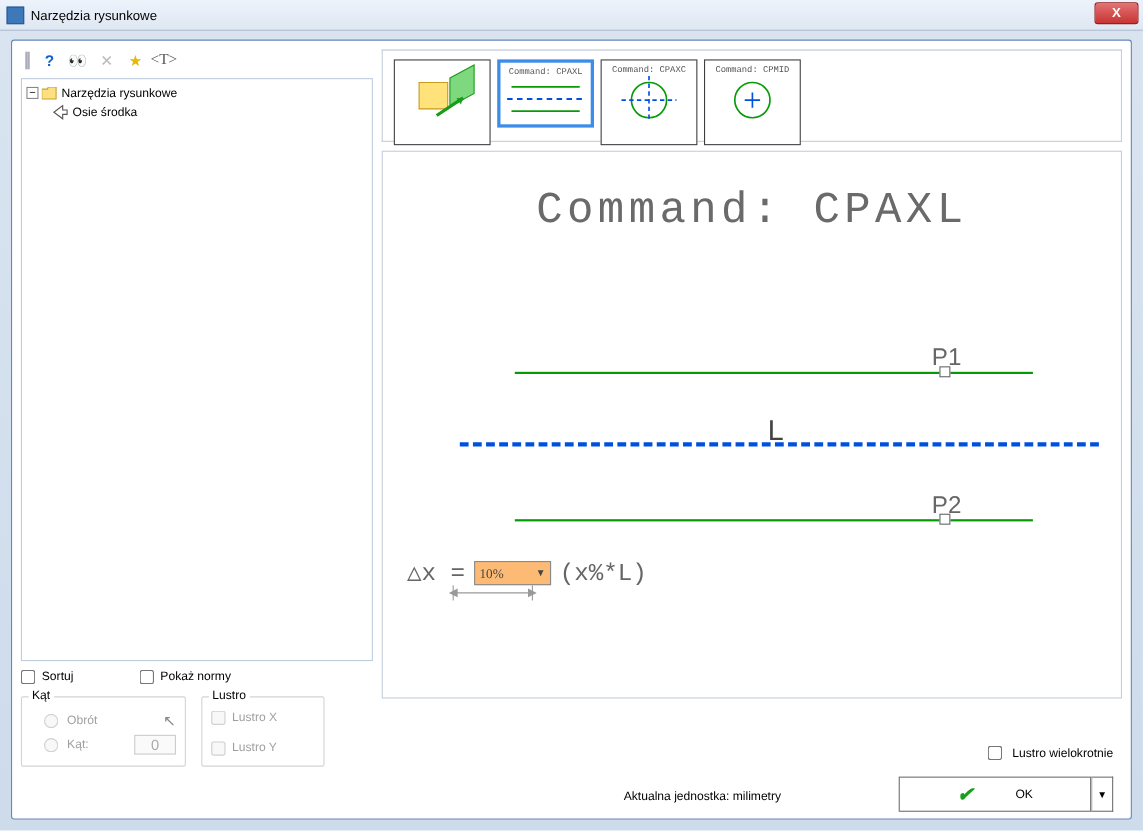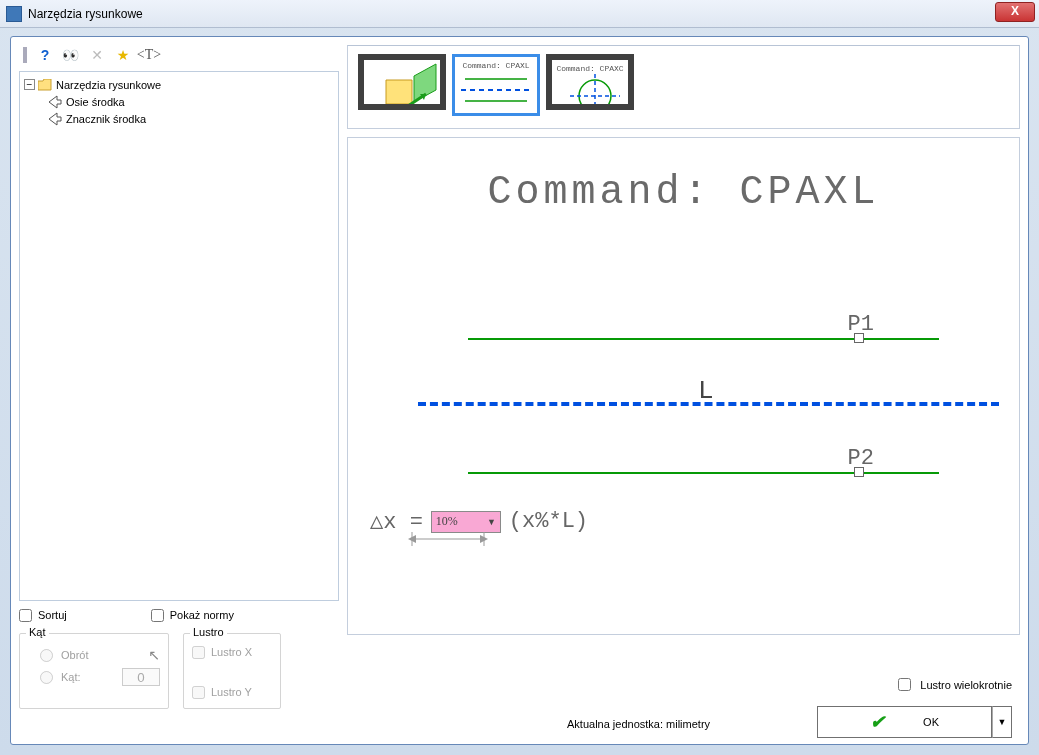--- a/index.html
+++ b/index.html
@@ -61,46 +61,46 @@
   .tree-node { white-space:nowrap; height:17px; display:flex; align-items:center; padding-left:4px; }
   .tree-node.child { padding-left:28px; }
   .tree-exp { display:inline-block; width:11px; height:11px; border:1px solid #888; text-align:center; line-height:9px; font-size:10px; margin-right:3px; }
   .folder-icon { width:14px; height:12px; margin-right:4px; display:inline-block; }
   .folder-icon svg{display:block;}
   .arrow-icon { width:14px; height:14px; display:inline-block; margin-right:4px;}
   .arrow-icon svg{display:block;}
   .sel { background:#3399ff; color:#fff; padding:0 3px; border:1px dotted #0050c8; }
   .check-row { display:flex; align-items:center; gap:6px; height:16px; }
   .check-row input { margin:0; }
-  .below-tree { margin-top:6px; display:flex; gap:84px;}
+  .below-tree { margin-top:6px; display:flex; gap:60px;}
   .group-box {
     border:1px solid #d4d4d4; border-radius:2px; position:relative;
     padding:10px 8px 8px 8px; margin-top:10px;
   }
   .group-box > .legend {
     position:absolute; top:-8px; left:6px; background:#fff; padding:0 3px; font-size:11px;
   }
   .kat-box { width:150px;padding-left:20px; }
-  .lustro-box { width:98px; }
+  .lustro-box { width:112px; }
   .kat-row { display:flex; align-items:center; gap:8px; height:22px; color:#a0a0a0; }
   .kat-row input[type=radio]{ margin:0; }
   .kat-num { width:38px; height:18px; border:1px solid #ccc; text-align:center; color:#aaa; }
   .cursor-arrow { font-size:14px; color:#888;}
   .thumbs-bar {
     position:absolute; left:336px; top:8px; right:8px;
     height:84px;
     border:1px solid #c4cedd;
     border-top:1px solid #b8c4d6;
     background:#fff;
     padding:8px 10px;
     display:flex; gap:6px;
   }
   .thumb {
-    width:88px; height:56px; background:#fff;
-    border:6px solid #404040;
+    width:88px; height:78px; background:#fff;
+    border:1px solid #404040;
     display:flex; align-items:center; justify-content:center;
     cursor:pointer; position:relative; overflow:hidden;
   }
   .thumb.selected { border:3px solid #3b8de8; width:88px; height:62px; }
   .preview {
     position:absolute; left:336px; top:100px; right:8px; height:498px;
     border:1px solid #c4cedd;
     background:#fff;
     overflow:hidden;
   }
@@ -111,34 +111,34 @@
     font-size:40px; letter-spacing:4px; color:#6a6a6a; font-weight:300;
   }
   .solid-green {
     position:absolute; height:0; border-top:2px solid #079a07;
   }
   .dashed-blue {
     position:absolute; height:0;
     border-top:4px dashed #0050e0;
   }
   .p-label {
-    position:absolute; font-family:Liberation Mono, monospace; font-size:22px; color:#666;
+    position:absolute; font-family:Liberation Sans, sans-serif; font-size:22px; color:#666;
   }
   .sq-handle {
     position:absolute; width:10px; height:10px; border:1.5px solid #666; background:#fff;
   }
   .delta-row {
     position:absolute; left:22px; top:370px; display:flex; align-items:center; gap:8px;
     font-family:"Times New Roman",serif; font-size:22px; color:#444;
   }
   .delta-row .dx { font-family:"Courier New",monospace; font-size:22px; color:#666;}
   .dx-select {
     width:70px; height:22px; font-size:12px; border:1px solid #8a8a8a;
     display:inline-flex; align-items:center; justify-content:space-between; padding:0 4px;
-    background:#f9a8d4;
+    background:#fdba74;
   }
   .dx-select .val{font-size:12px;}
   .dx-select .caret{font-size:9px;}
   .below-select{
     position:absolute; left:60px; top:394px; width:80px; height:16px;
   }
   .below-select svg{display:block;}
   .paren { font-family:"Courier New",monospace; font-size:22px; color:#666;}
   .bottom-area {
     position:absolute; left:336px; right:8px; bottom:0; height:98px;
@@ -200,28 +200,20 @@
         </span>
         <span>Narzędzia rysunkowe</span>
       </div>
       <div class="tree-node child">
         <span class="arrow-icon">
           <svg width="14" height="14">
               <path d="M1 7 L9 1 L9 5 L13 5 L13 9 L9 9 L9 13 Z" fill="#fff" stroke="#555"></path>
             </svg>
         </span>
         <span>Osie środka</span>
-      </div>
-      <div class="tree-node child">
-        <span class="arrow-icon">
-          <svg width="14" height="14">
-              <path d="M1 7 L9 1 L9 5 L13 5 L13 9 L9 9 L9 13 Z" fill="#fff" stroke="#555"></path>
-            </svg>
-        </span>
-        <span>Znacznik środka</span>
       </div>
     </div>
 
     <div class="below-tree">
       <label class="check-row">
         <input type="checkbox" style="">
         <span>Sortuj</span>
       </label>
       <label class="check-row">
         <input type="checkbox" style="">
@@ -240,21 +232,21 @@
         <div class="kat-row">
           <input type="radio" disabled="" style="">
           <span>Kąt:</span>
           <span style="margin-left:auto;"></span>
           <input class="kat-num" disabled="" value="0" style="">
         </div>
       </div>
 
       <div class="group-box lustro-box">
         <span class="legend">Lustro</span>
-        <label class="check-row" style="color:#a0a0a0;margin-bottom:24px;">
+        <label class="check-row" style="color:#a0a0a0;margin-bottom:12px;">
           <input type="checkbox" disabled="" style="">
           <span>Lustro X</span>
         </label>
         <label class="check-row" style="color:#a0a0a0;">
           <input type="checkbox" disabled="" style="">
           <span>Lustro Y</span>
         </label>
       </div>
     </div>
   </div>
@@ -280,20 +272,30 @@
         </svg>
       </div>
     </div>
     <div class="thumb">
       <div class="thumb-inner">
         <div class="thumb-text">Command: CPAXC</div>
         <svg width="86" height="60" style="position:absolute;left:0;top:0;">
           <circle cx="43" cy="36" r="16" fill="none" stroke="#079a07" stroke-width="1.5"></circle>
           <line x1="18" y1="36" x2="68" y2="36" stroke="#0050e0" stroke-width="1.5" stroke-dasharray="4 3"></line>
           <line x1="43" y1="14" x2="43" y2="56" stroke="#0050e0" stroke-width="1.5" stroke-dasharray="4 3"></line>
+        </svg>
+      </div>
+    </div>
+    <div class="thumb">
+      <div class="thumb-inner">
+        <div class="thumb-text">Command: CPMID</div>
+        <svg width="86" height="60" style="position:absolute;left:0;top:0;">
+          <circle cx="43" cy="36" r="16" fill="none" stroke="#079a07" stroke-width="1.5"></circle>
+          <line x1="36" y1="36" x2="50" y2="36" stroke="#0050e0" stroke-width="1.5"></line>
+          <line x1="43" y1="29" x2="43" y2="43" stroke="#0050e0" stroke-width="1.5"></line>
         </svg>
       </div>
     </div>
   </div>
 
   <div class="preview">
     <div class="prev-title">Command: CPAXL</div>
 
     <div class="solid-green" style="left:120px; right:80px; top:200px;"></div>
     <div class="p-label" style="right:145px; top:174px;">P1</div>

